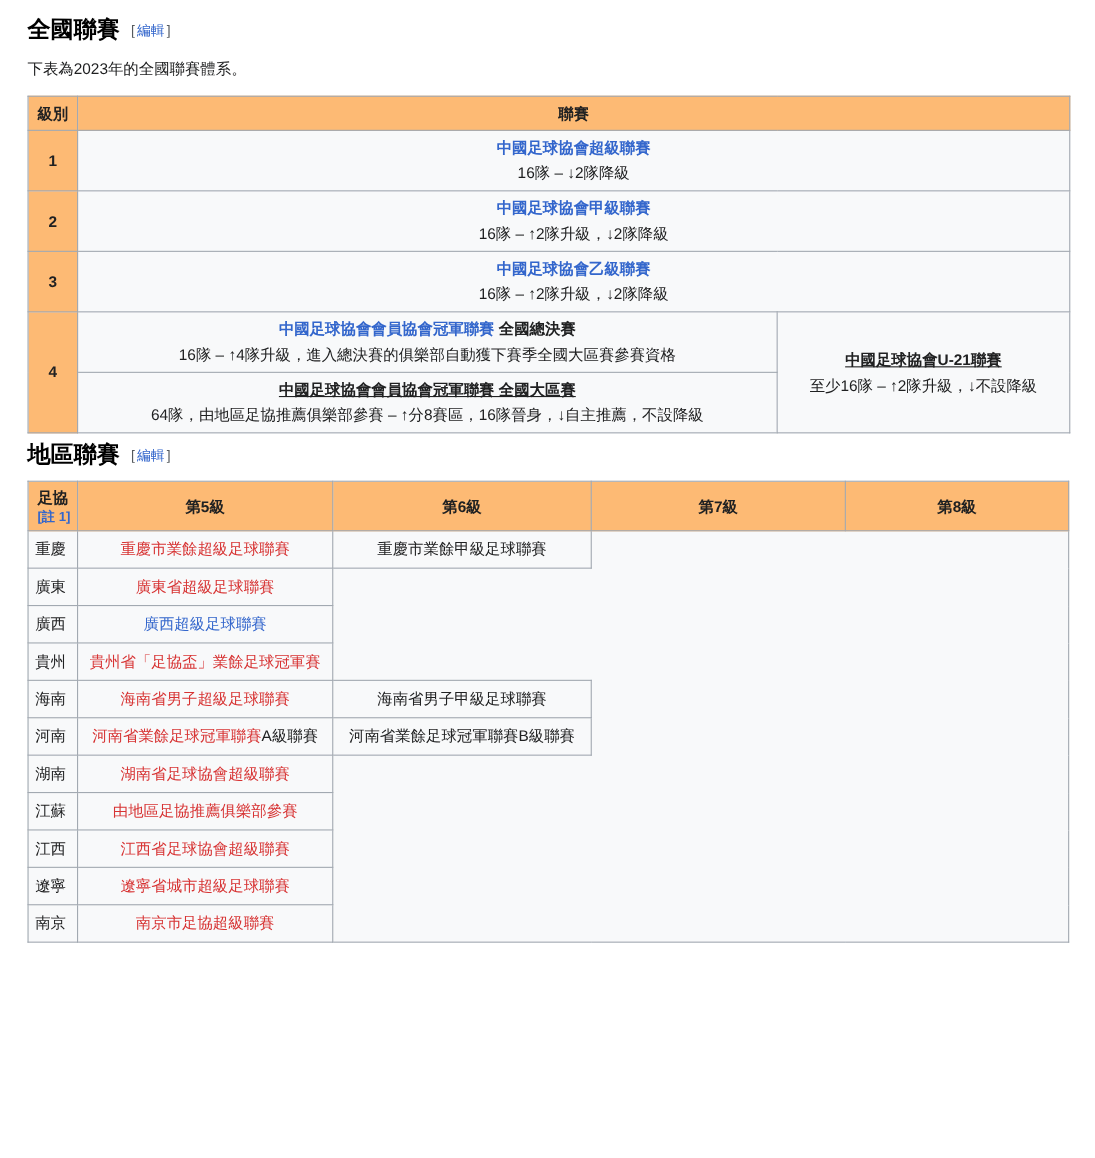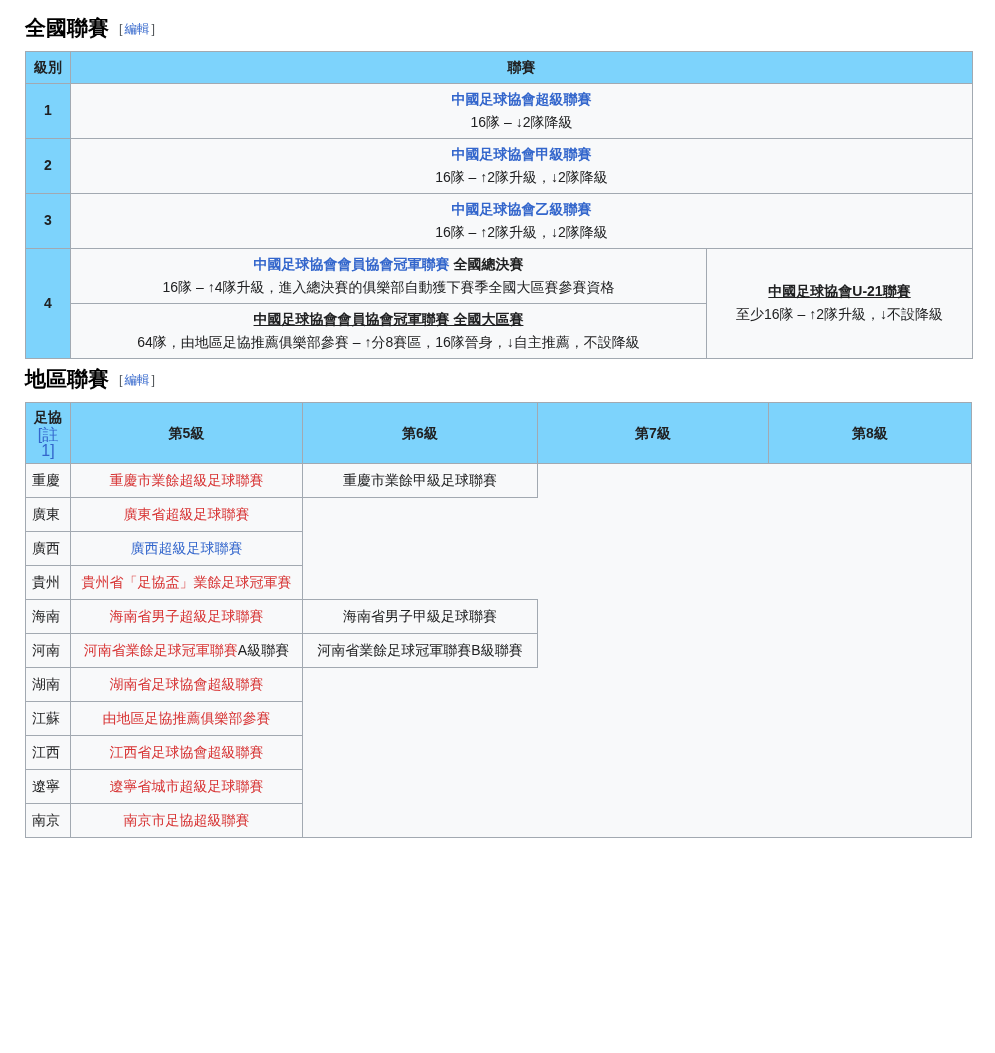--- a/index.html
+++ b/index.html
@@ -20,49 +20,50 @@
   p.intro{margin:0 0 13px 0;}
   p.intro.second{margin-bottom:14px;}
 
   table.wikitable{
     border-collapse:collapse;table-layout:fixed;
     background:#f8f9fa;border:1px solid #a2a9b1;
   }
   table.wikitable th, table.wikitable td{
     border:1px solid #a2a9b1;padding:4px 6px;vertical-align:middle;
   }
-  table.wikitable th{background:#7dd3fc;text-align:center;font-weight:bold;margin-top:32px;}
+  table.wikitable th{background:#fdba74;text-align:center;font-weight:bold;margin-top:32px;}
   .t1{width:947px;margin-bottom:6px;}
   .t1 td{text-align:center;padding:6px 8px;}
   .t1 .league-line{line-height:23px;}
   .t1 .note-line{line-height:23px;}
   .t1 a.bluelink{font-weight:bold;}
   .t1 .title-suffix{font-weight:bold;white-space:pre;}
   .t1 .plain-title{font-weight:bold;text-decoration:underline;}
   .note-italic{}
   a.bluelink{color:#3366cc;text-decoration:none;cursor:pointer;}
   a.redlink{color:#d73333;text-decoration:none;cursor:pointer;}
 
   .t2{width:946px;}
   .t2 th{padding:6px;}
   .t2 .fa-header-label{line-height:20px;}
-  .t2 .fa-header-note{font-size:16px;font-weight:normal;line-height:16px;}
+  .t2 .fa-header-note{font-size:12px;font-weight:bold;line-height:16px;text-align:right;}
   .t2 .fa-header-note a{color:#3366cc;text-decoration:none;cursor:pointer;}
   .t2 td.fa-cell{text-align:left;padding:5px 4px 5px 6px;line-height:23px;}
   .t2 td.league-cell{text-align:center;line-height:23px;padding:5px 8px;}
 </style>
 </head>
 <body>
 
 <div class="content">
 
   <h2 class="section-heading">
     <span>全國聯賽</span><span class="editsection"><span class="bracket">[</span><a>編輯</a><span class="bracket">]</span></span>
   </h2>
 
+  <p class="intro">下表為2023年的全國聯賽體系。</p>
 
   <table class="wikitable t1">
     <colgroup>
         <col style="width:45px">
         <col style="width:636px">
         <col style="width:266px">
       </colgroup>
     <tbody>
         <tr>
       <th>級別</th>

